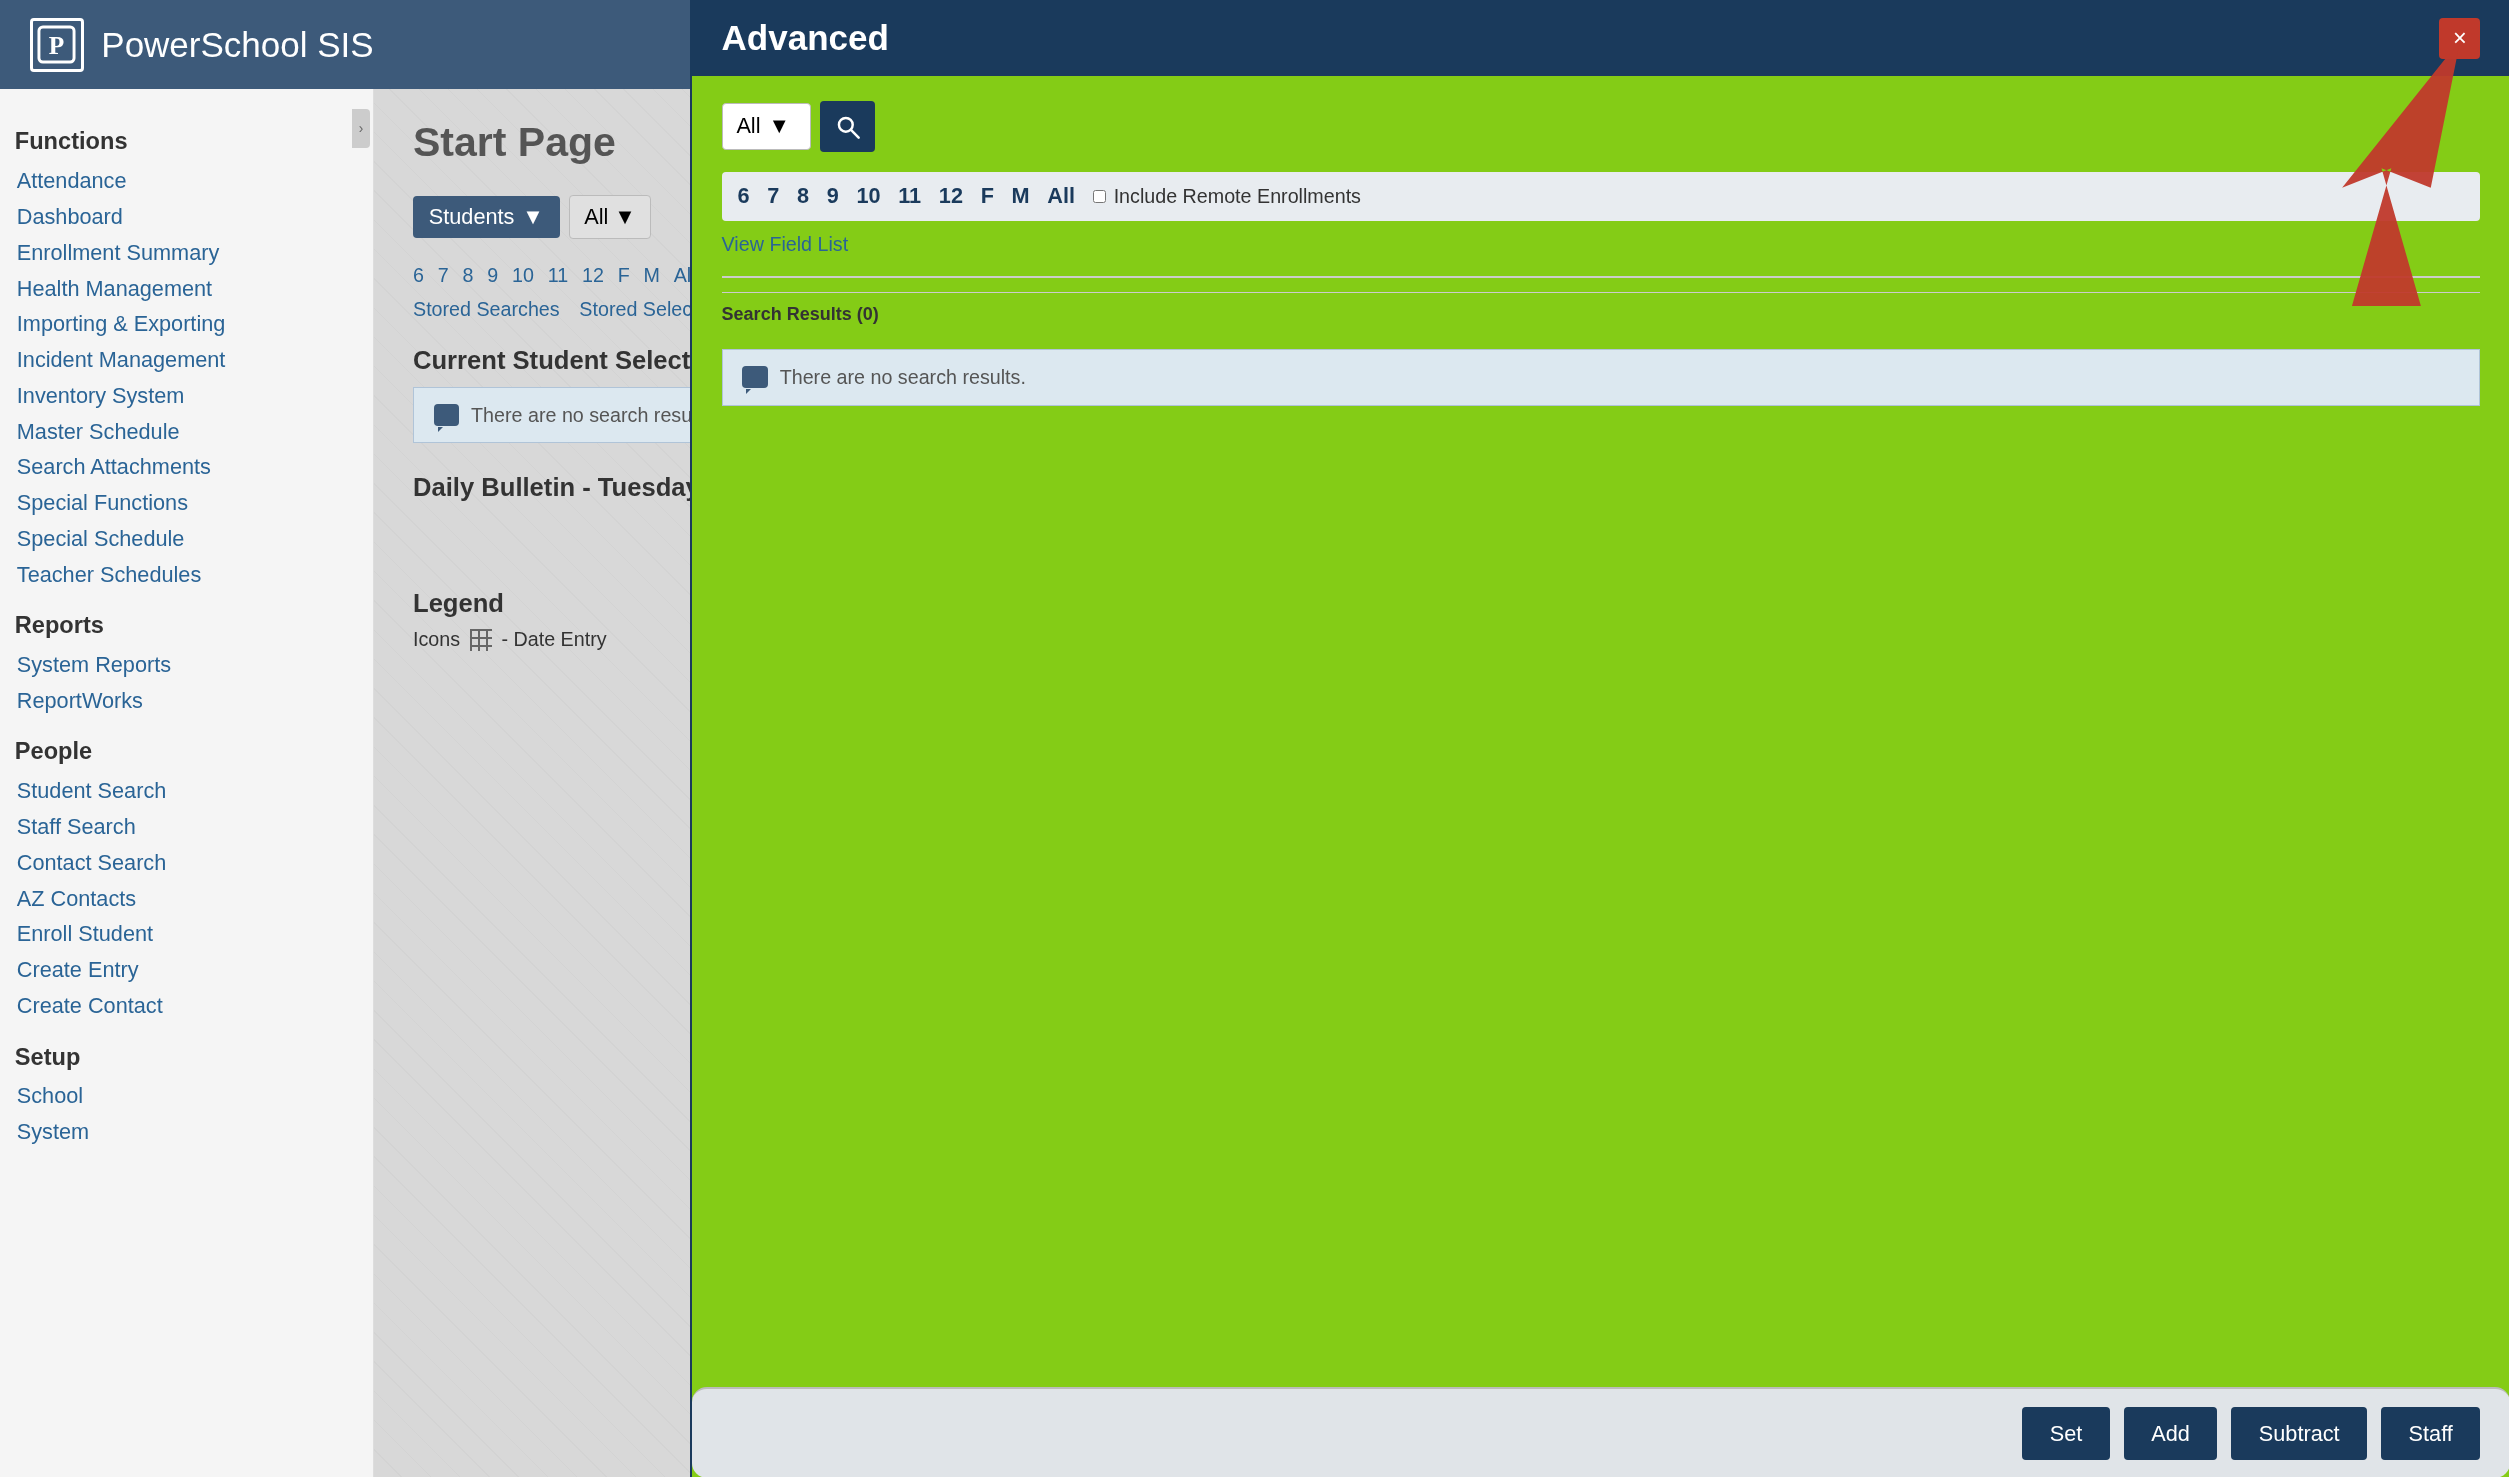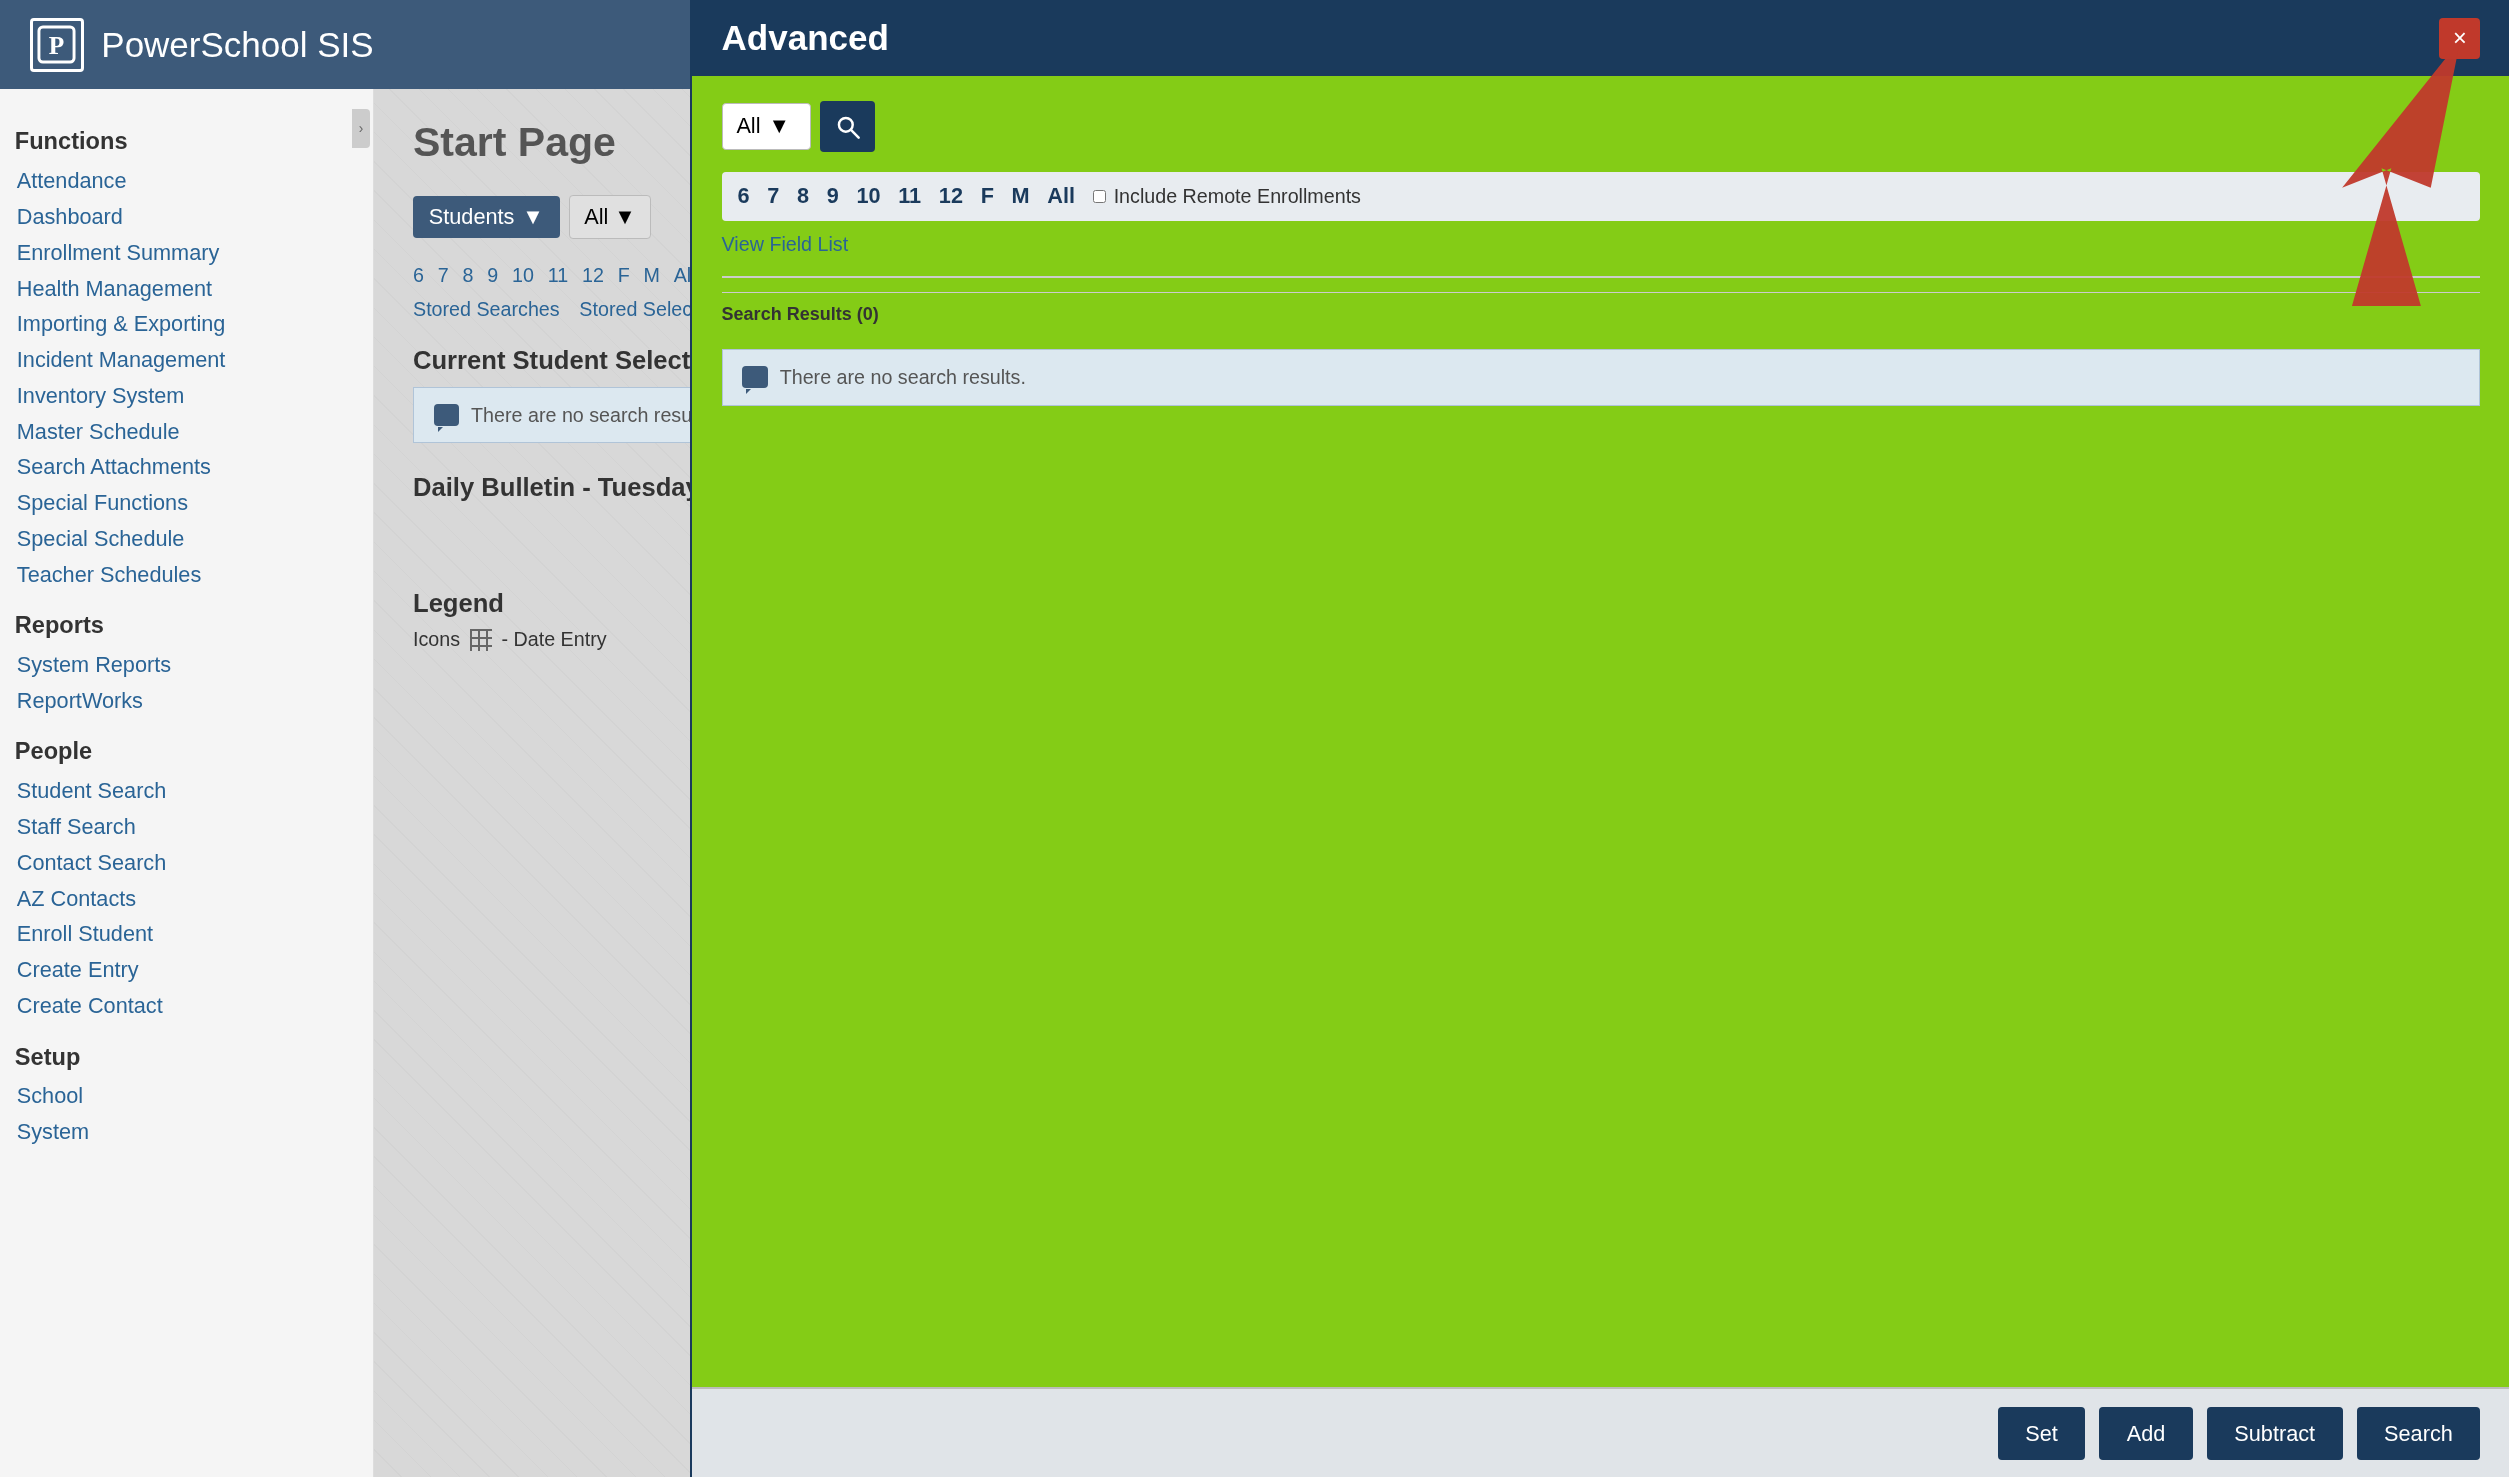--- a/index.html
+++ b/index.html
@@ -339,20 +339,21 @@
 
     
     .modal-footer {
       background: #e0e4e8;
       padding: 17.7px 29.6px;
       display: flex;
       justify-content: flex-end;
       gap: 13.8px;
       border-top: 2px solid #bbb;
       flex-shrink: 0;
+      border-radius: 15px;
     }
     .footer-btn {
       padding: 13.8px 27.6px;
       font-size: 21.7px;
       border: none;
       border-radius: 3.9px;
       cursor: pointer;
       color: white;
       background: #1a3a5c;
     }
@@ -579,16 +580,16 @@
       </marker>
     </defs>
 
     <polygon points="380,10 260,160 310,140 270,280 340,280 300,140 350,160" fill="#c0392b" opacity="0.95"></polygon>
   </svg>
 
   <div class="modal-footer">
     <button class="footer-btn">Set</button>
     <button class="footer-btn">Add</button>
     <button class="footer-btn">Subtract</button>
-    <button class="footer-btn">Search</button>
+    <button class="footer-btn">Staff</button>
   </div>
 </div>
 
 
 </body></html>

